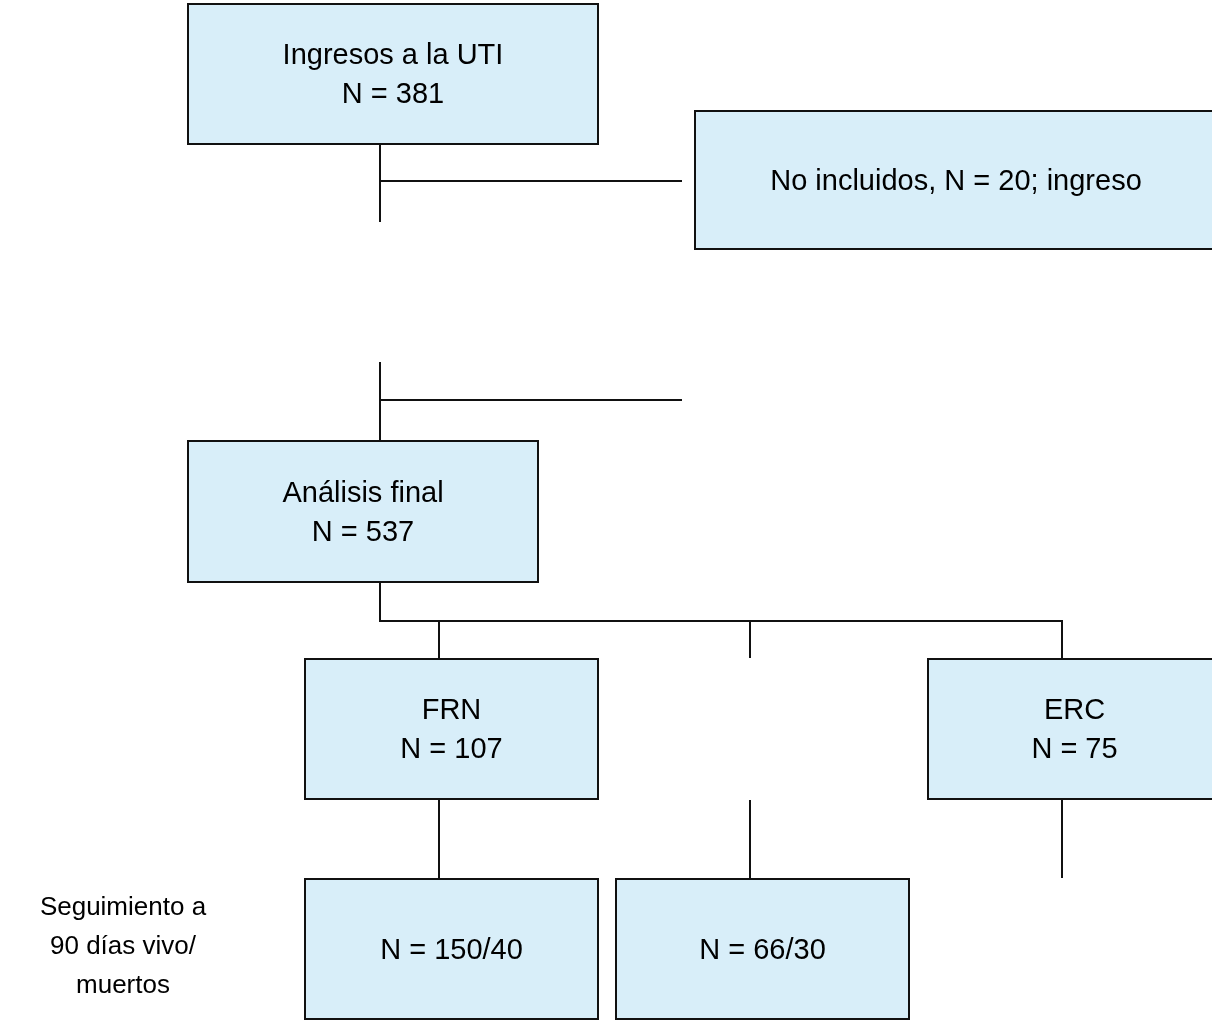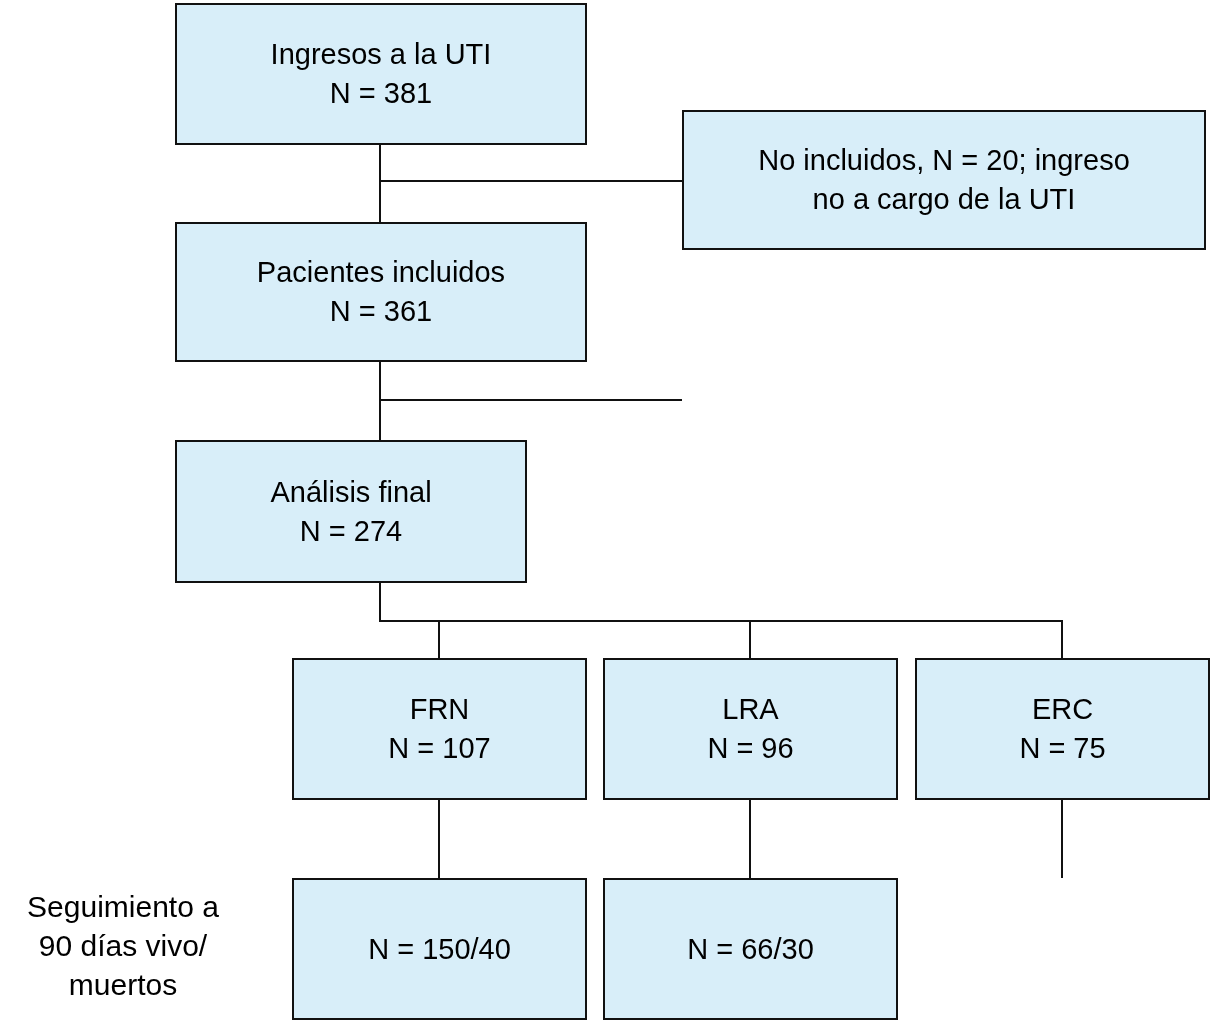--- a/index.html
+++ b/index.html
@@ -17,33 +17,34 @@
     box-sizing: border-box;
     background: var(--box_fill, #d8eef9);
     border: 2px solid var(--box_border, #111111);
     display: flex;
     flex-direction: column;
     align-items: center;
     justify-content: center;
     text-align: center;
     font-size: 29px;
     line-height: 39px;
+    margin-left: 12px;
   }
   .node span { display: block; white-space: nowrap; }
   .line {
     position: absolute;
     background: var(--line_color, #111111);
   }
   .side-label {
     position: absolute;
     left: 0px;
     top: 887px;
     width: 246px;
     text-align: center;
-    font-size: 30px;
+    font-size: 26px;
     line-height: 39px;
   }
   .side-label span { display: block; white-space: nowrap; }
 </style>
 </head>
 <body style="background: rgb(255, 255, 255);">
 
 <div class="canvas">
 
   <div class="line" style="left:379px; top:145px; width:2px; height:77px"></div>
@@ -59,43 +60,34 @@
   <div class="line" style="left:749px; top:800px; width:2px; height:78px"></div>
   <div class="line" style="left:1061px; top:800px; width:2px; height:78px"></div>
 
   <div class="node" style="left:175px; top:3px; width:412px; height:142px">
     <span>Ingresos a la UTI</span>
     <span>N = 381</span>
   </div>
 
   <div class="node" style="left:682px; top:110px; width:524px; height:140px">
     <span>No incluidos, N = 20; ingreso</span>
-    <span>no a cargo de la UTI</span>
   </div>
 
-  <div class="node" style="left:175px; top:222px; width:412px; height:140px">
-    <span>Pacientes incluidos</span>
-    <span>N = 361</span>
-  </div>
 
 
   <div class="node" style="left:175px; top:440px; width:352px; height:143px">
     <span>Análisis final</span>
-    <span>N = 274</span>
+    <span>N = 537</span>
   </div>
 
   <div class="node" style="left:292px; top:658px; width:295px; height:142px">
     <span>FRN</span>
     <span>N = 107</span>
   </div>
 
-  <div class="node" style="left:603px; top:658px; width:295px; height:142px">
-    <span>LRA</span>
-    <span>N = 96</span>
-  </div>
 
   <div class="node" style="left:915px; top:658px; width:295px; height:142px">
     <span>ERC</span>
     <span>N = 75</span>
   </div>
 
   <div class="node" style="left:292px; top:878px; width:295px; height:142px">
     <span>N = 150/40</span>
   </div>
 

